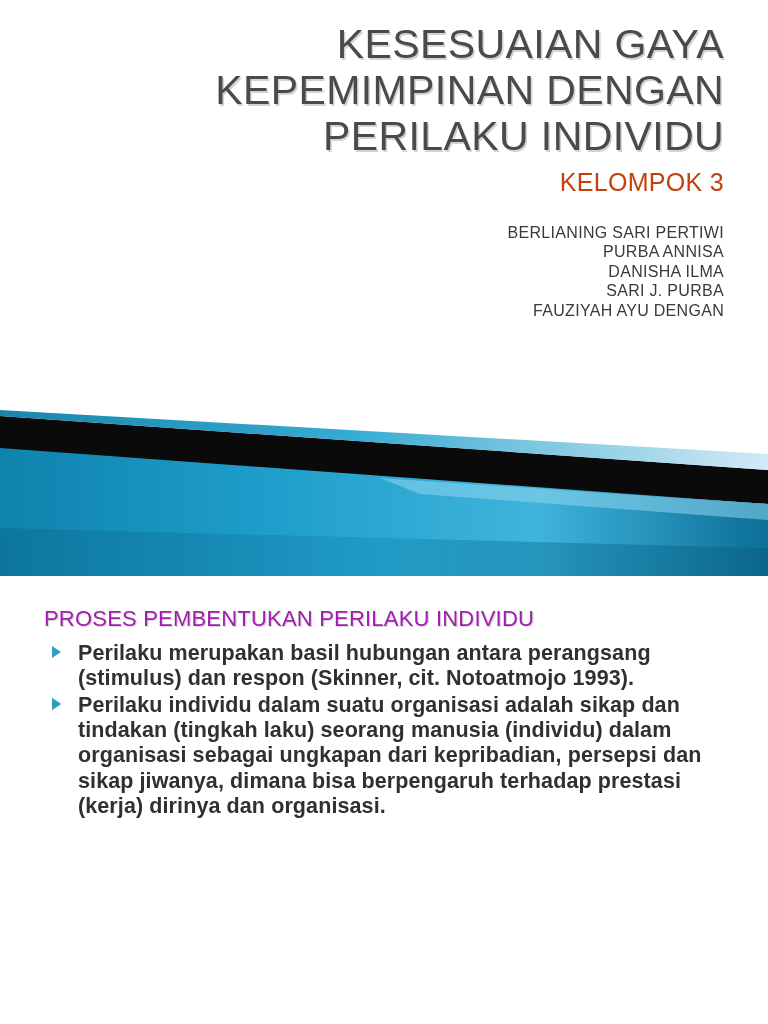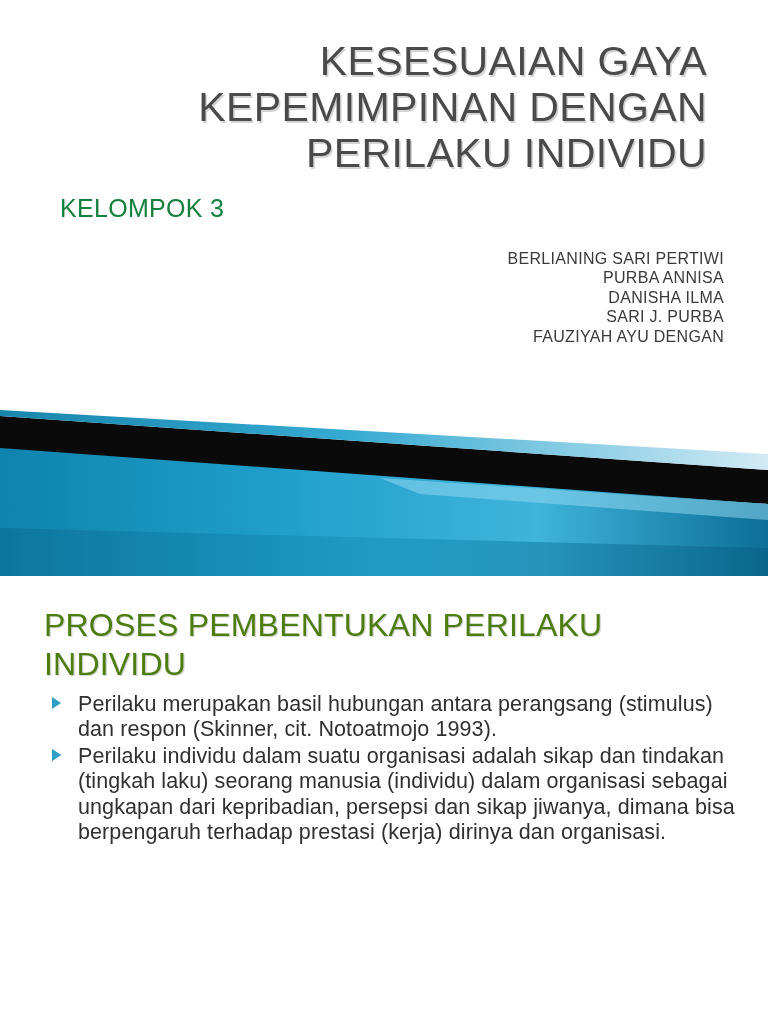--- a/index.html
+++ b/index.html
@@ -37,37 +37,37 @@
     position: absolute;
     left: 0;
     top: 0;
     width: 768px;
     padding: 0;
     text-align: right;
     box-sizing: border-box;
   }
 
   .title {
-    margin: 17px;
+    margin: 0;
     padding: 22px 44px 0 60px;
     font-size: 41px;
     line-height: 1.12;
     font-weight: normal;
     color: #4a4a4a;
     letter-spacing: 0.4px;
     text-shadow: 1.5px 1.5px 0 #d3d3d3;
     text-align: right;
   }
 
   .subtitle {
     margin: 8px 0 16px 0;
     padding: 0 44px 0 60px;
     font-size: 25px;
-    color: #15803d;
-    text-align: left;
+    color: #c2410c;
+    text-align: right;
     letter-spacing: 0.3px;
   }
 
   .names {
     margin: 26px 0 0 0;
     padding: 0 44px 0 60px;
     text-align: right;
   }
   .names div {
     font-size: 16px;
@@ -94,32 +94,33 @@
     top: 576px;
     width: 768px;
     height: 448px;
     background: #ffffff;
     overflow: hidden;
   }
 
   .slide2-title {
     margin: 0;
     padding: 30px 40px 0 44px;
-    font-size: 32px;
+    font-size: 22px;
     line-height: 1.22;
     font-weight: normal;
-    color: #4d7c0f;
+    color: #a21caf;
     text-shadow: 1.2px 1.2px 0 #d6d6d6;
     letter-spacing: 0.2px;
   }
 
   .bullets {
     margin: 8px 0 16px 0;
     padding: 0 18px 0 48px;
     list-style: none;
+    font-weight: bold;
   }
   .bullets li {
     position: relative;
     padding-left: 30px;
     margin-bottom: 2px;
     font-size: 21.5px;
     line-height: 1.17;
     color: #303030;
     letter-spacing: 0.1px;
   }

